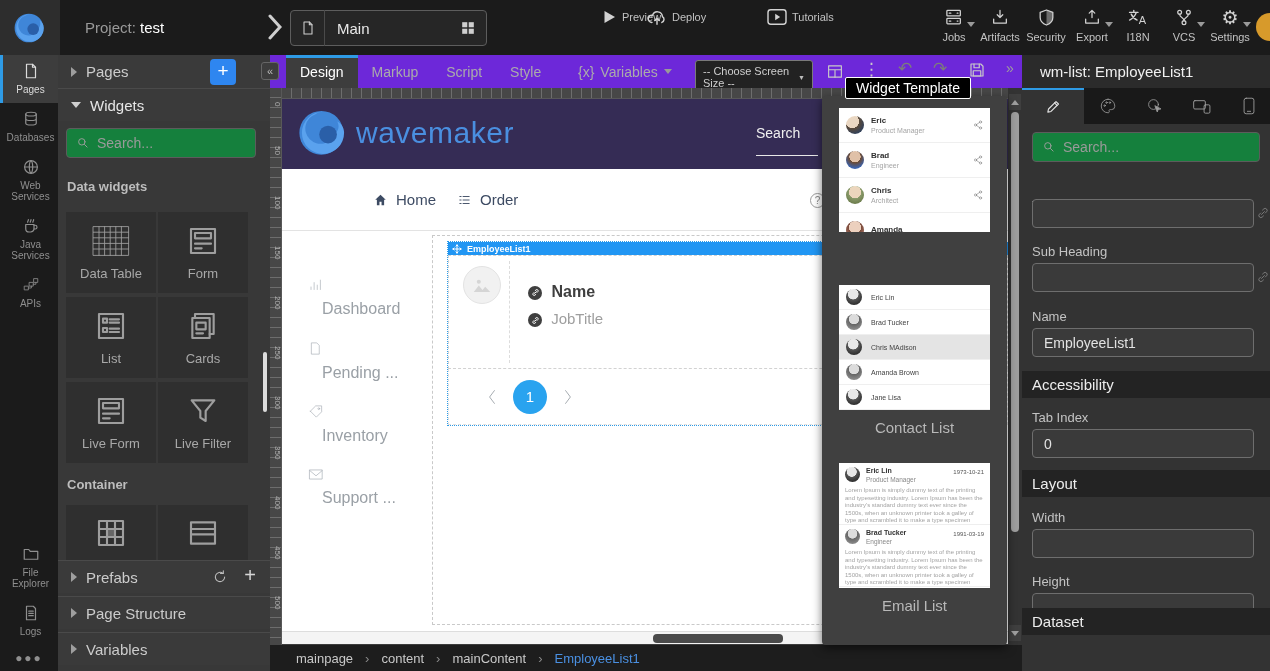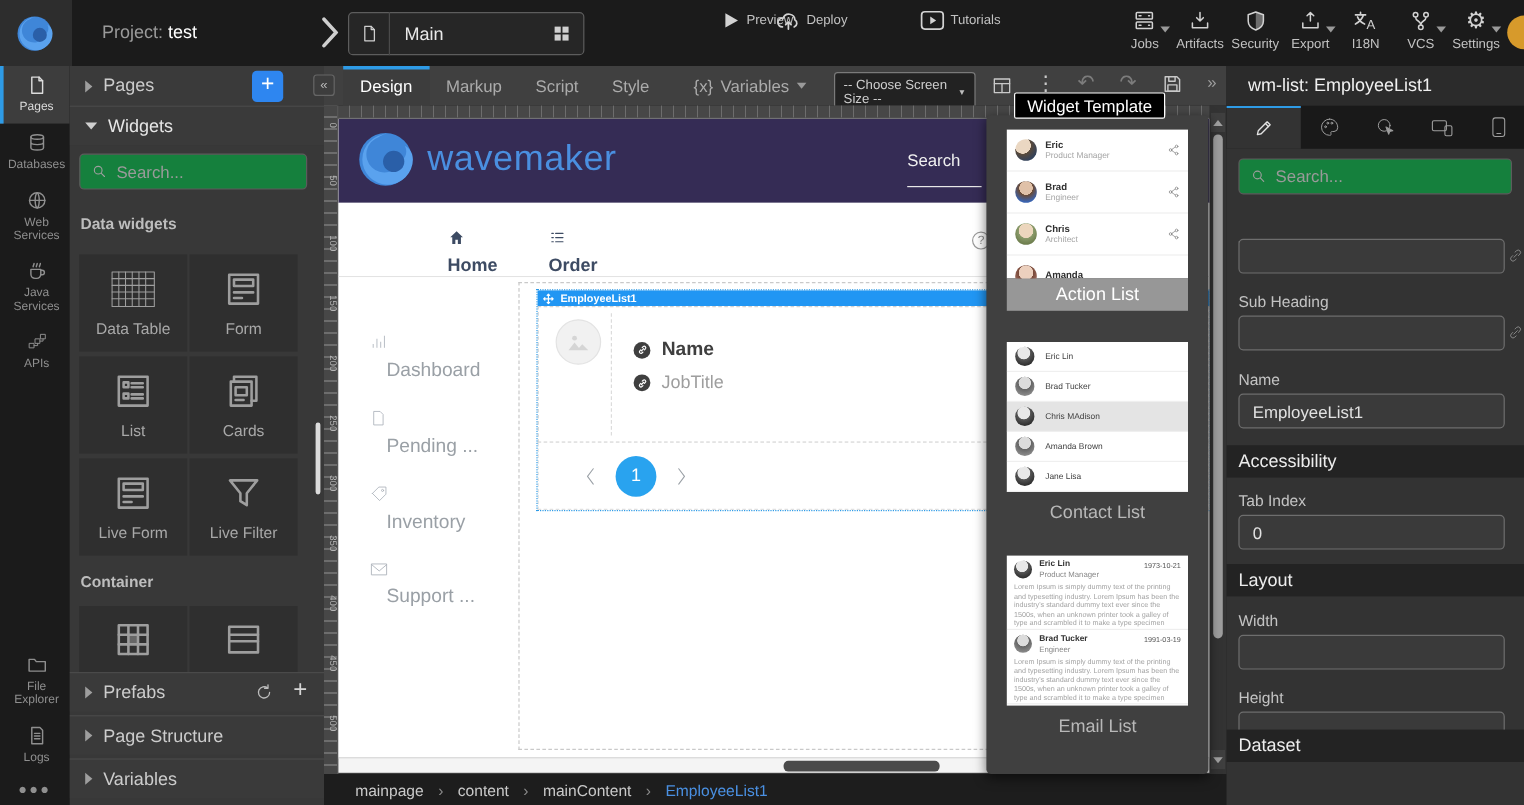--- a/index.html
+++ b/index.html
@@ -39,41 +39,41 @@
   .car.down{border-left:5px solid transparent;border-right:5px solid transparent;border-top:6px solid #cfcfcf;}
   .plusbtn{position:absolute;right:34px;top:4px;width:26px;height:26px;background:#2E86F0;border-radius:4px;color:#fff;font-size:19px;line-height:24px;text-align:center;}
   .searchbox{position:absolute;left:8px;width:190px;height:30px;background:#15803d;border:1px solid #5c5c5c;border-radius:4px;display:flex;align-items:center;gap:7px;padding:0 9px;color:#9e9e9e;}
   .searchbox input{flex:1;background:transparent;border:none;outline:none;color:#cfcfcf;font-size:14px;}
   .searchbox input::placeholder{color:#9a9a9a;}
   .grouplab{position:absolute;left:9px;font-size:13px;font-weight:bold;color:#bdbdbd;}
   .wcell{position:absolute;width:90px;height:81px;background:#2f2f2f;display:flex;flex-direction:column;align-items:center;justify-content:center;gap:9px;color:#9e9e9e;cursor:grab;}
   .wcell .wlab{font-size:13px;color:#a8a8a8;}
   .lscroll{position:absolute;left:205px;width:4px;border-radius:2px;background:#dcdcdc;}
   
-  .toolbarbar{position:absolute;left:270px;top:55px;width:752px;height:33px;background:#404040;display:flex;align-items:stretch;}
+  .toolbarbar{position:absolute;left:270px;top:55px;width:752px;height:33px;background:#6d28d9;display:flex;align-items:stretch;}
   .etab{padding:0 14px;font-size:14px;color:#ababab;display:flex;align-items:center;cursor:pointer;}
   .etab.active{background:#3d3d3d;color:#fff;box-shadow:inset 0 3px 0 #2E9BE6;}
   .varmenu{position:absolute;left:308px;top:0;height:33px;display:flex;align-items:center;gap:6px;color:#ababab;font-size:14px;cursor:pointer;}
   .selbox{position:absolute;left:425px;top:5px;width:118px;height:24px;border:1px solid #7a7a7a;border-radius:3px;background:#222;color:#cfcfcf;font-size:11px;display:flex;align-items:center;justify-content:space-between;padding:16px 7px;cursor:pointer;}
   .tico{position:absolute;top:7px;color:#c9c9c9;cursor:pointer;}
   .tico.dis{color:#7c7c7c;}
   
   .canvas{position:absolute;left:270px;top:88px;width:752px;height:557px;background:#3c3c3c;}
   .vruler{position:absolute;left:0;top:0;width:12px;height:557px;background:#474747;border-right:1px solid #585858;background-image:repeating-linear-gradient(to bottom,transparent 0 9px,#6d6d6d 9px 10px);}
   .rmark{position:absolute;left:2px;width:10px;font-size:8px;color:#b3b3b3;writing-mode:vertical-rl;}
   .hruler{position:absolute;left:12px;top:0;width:726px;height:11px;background:#474747;border-bottom:1px solid #585858;background-image:repeating-linear-gradient(to right,transparent 0 9px,#6d6d6d 9px 10px);}
   .page{position:absolute;left:12px;top:11px;width:726px;height:532px;background:#ffffff;overflow:hidden;}
   .appheader{position:absolute;left:0;top:0;width:726px;height:70px;background:#352C55;}
   .brandrow{position:absolute;left:14px;top:6px;display:flex;align-items:flex-end;gap:6px;}
   .brandtxt{font-size:30px;color:#4a8fe0;letter-spacing:.5px;line-height:52px;}
   .psearch{position:absolute;right:190px;top:26px;width:62px;}
   .psearch .slab{color:#f0f0f0;font-size:14px;}
   .psearch .sline{margin-top:14px;border-bottom:1px solid #e8e8e8;width:62px;height:1px;}
   .appnav{position:absolute;left:0;top:70px;width:726px;height:62px;background:#fff;border-bottom:1px solid #e3e3e3;}
-  .navit{position:absolute;top:22px;display:flex;align-items:flex-start;gap:8px;color:#3d4b63;font-size:15px;font-weight:bold;cursor:pointer;flex-direction:column;}
+  .navit{position:absolute;top:22px;display:flex;align-items:center;gap:8px;color:#3d4b63;font-size:15px;font-weight:normal;cursor:pointer;}
   .helpq{position:absolute;left:528px;top:24px;width:15px;height:15px;border:1px solid #9a9a9a;border-radius:50%;color:#8a8a8a;font-size:10px;text-align:center;line-height:13px;}
   .content{position:absolute;left:0;top:132px;width:726px;height:400px;background:#fff;}
   .menuitem{position:absolute;left:26px;width:120px;color:#9aa0a6;cursor:pointer;}
   .menuitem .mlab{font-size:16px;margin-top:8px;margin-left:14px;}
   .menuitem .mic{color:#aab0b8;}
   .maincontainer{position:absolute;left:150px;top:4px;width:572px;height:390px;border:1px dashed #c9c9c9;}
   .widget{position:absolute;left:166px;top:11px;width:560px;outline:1px dotted #2E9BE6;}
   .wbar{height:13px;background:#2196F3;color:#fff;font-size:9px;font-weight:bold;display:flex;align-items:center;gap:5px;padding:0 4px;cursor:move;}
   .wcard{height:114px;background:#fff;border:1px dashed #d2d2d2;display:flex;padding:5px;}
   .wimgcell{width:56px;border-right:1px dashed #dcdcdc;display:flex;align-items:flex-start;justify-content:center;padding-top:5px;}
@@ -725,21 +725,20 @@
             </span>
         </div>
         <div class="alrow">
           <span class="av g4"></span>
           <span class="alnames">
             <div class="alname">Amanda</div>
             <div class="alrole"></div>
           </span>
         </div>
       </div>
-      <div class="tplcap-bar">Action List</div>
     </div>
 
     <div class="tplcard" style="top:189px">
       <div class="tplprev" style="height:125px">
         <div class="clrow">
             <span class="av gray1"></span>
             <span class="clname">Eric Lin</span>
           </div>
         <div class="clrow">
             <span class="av gray2"></span>

